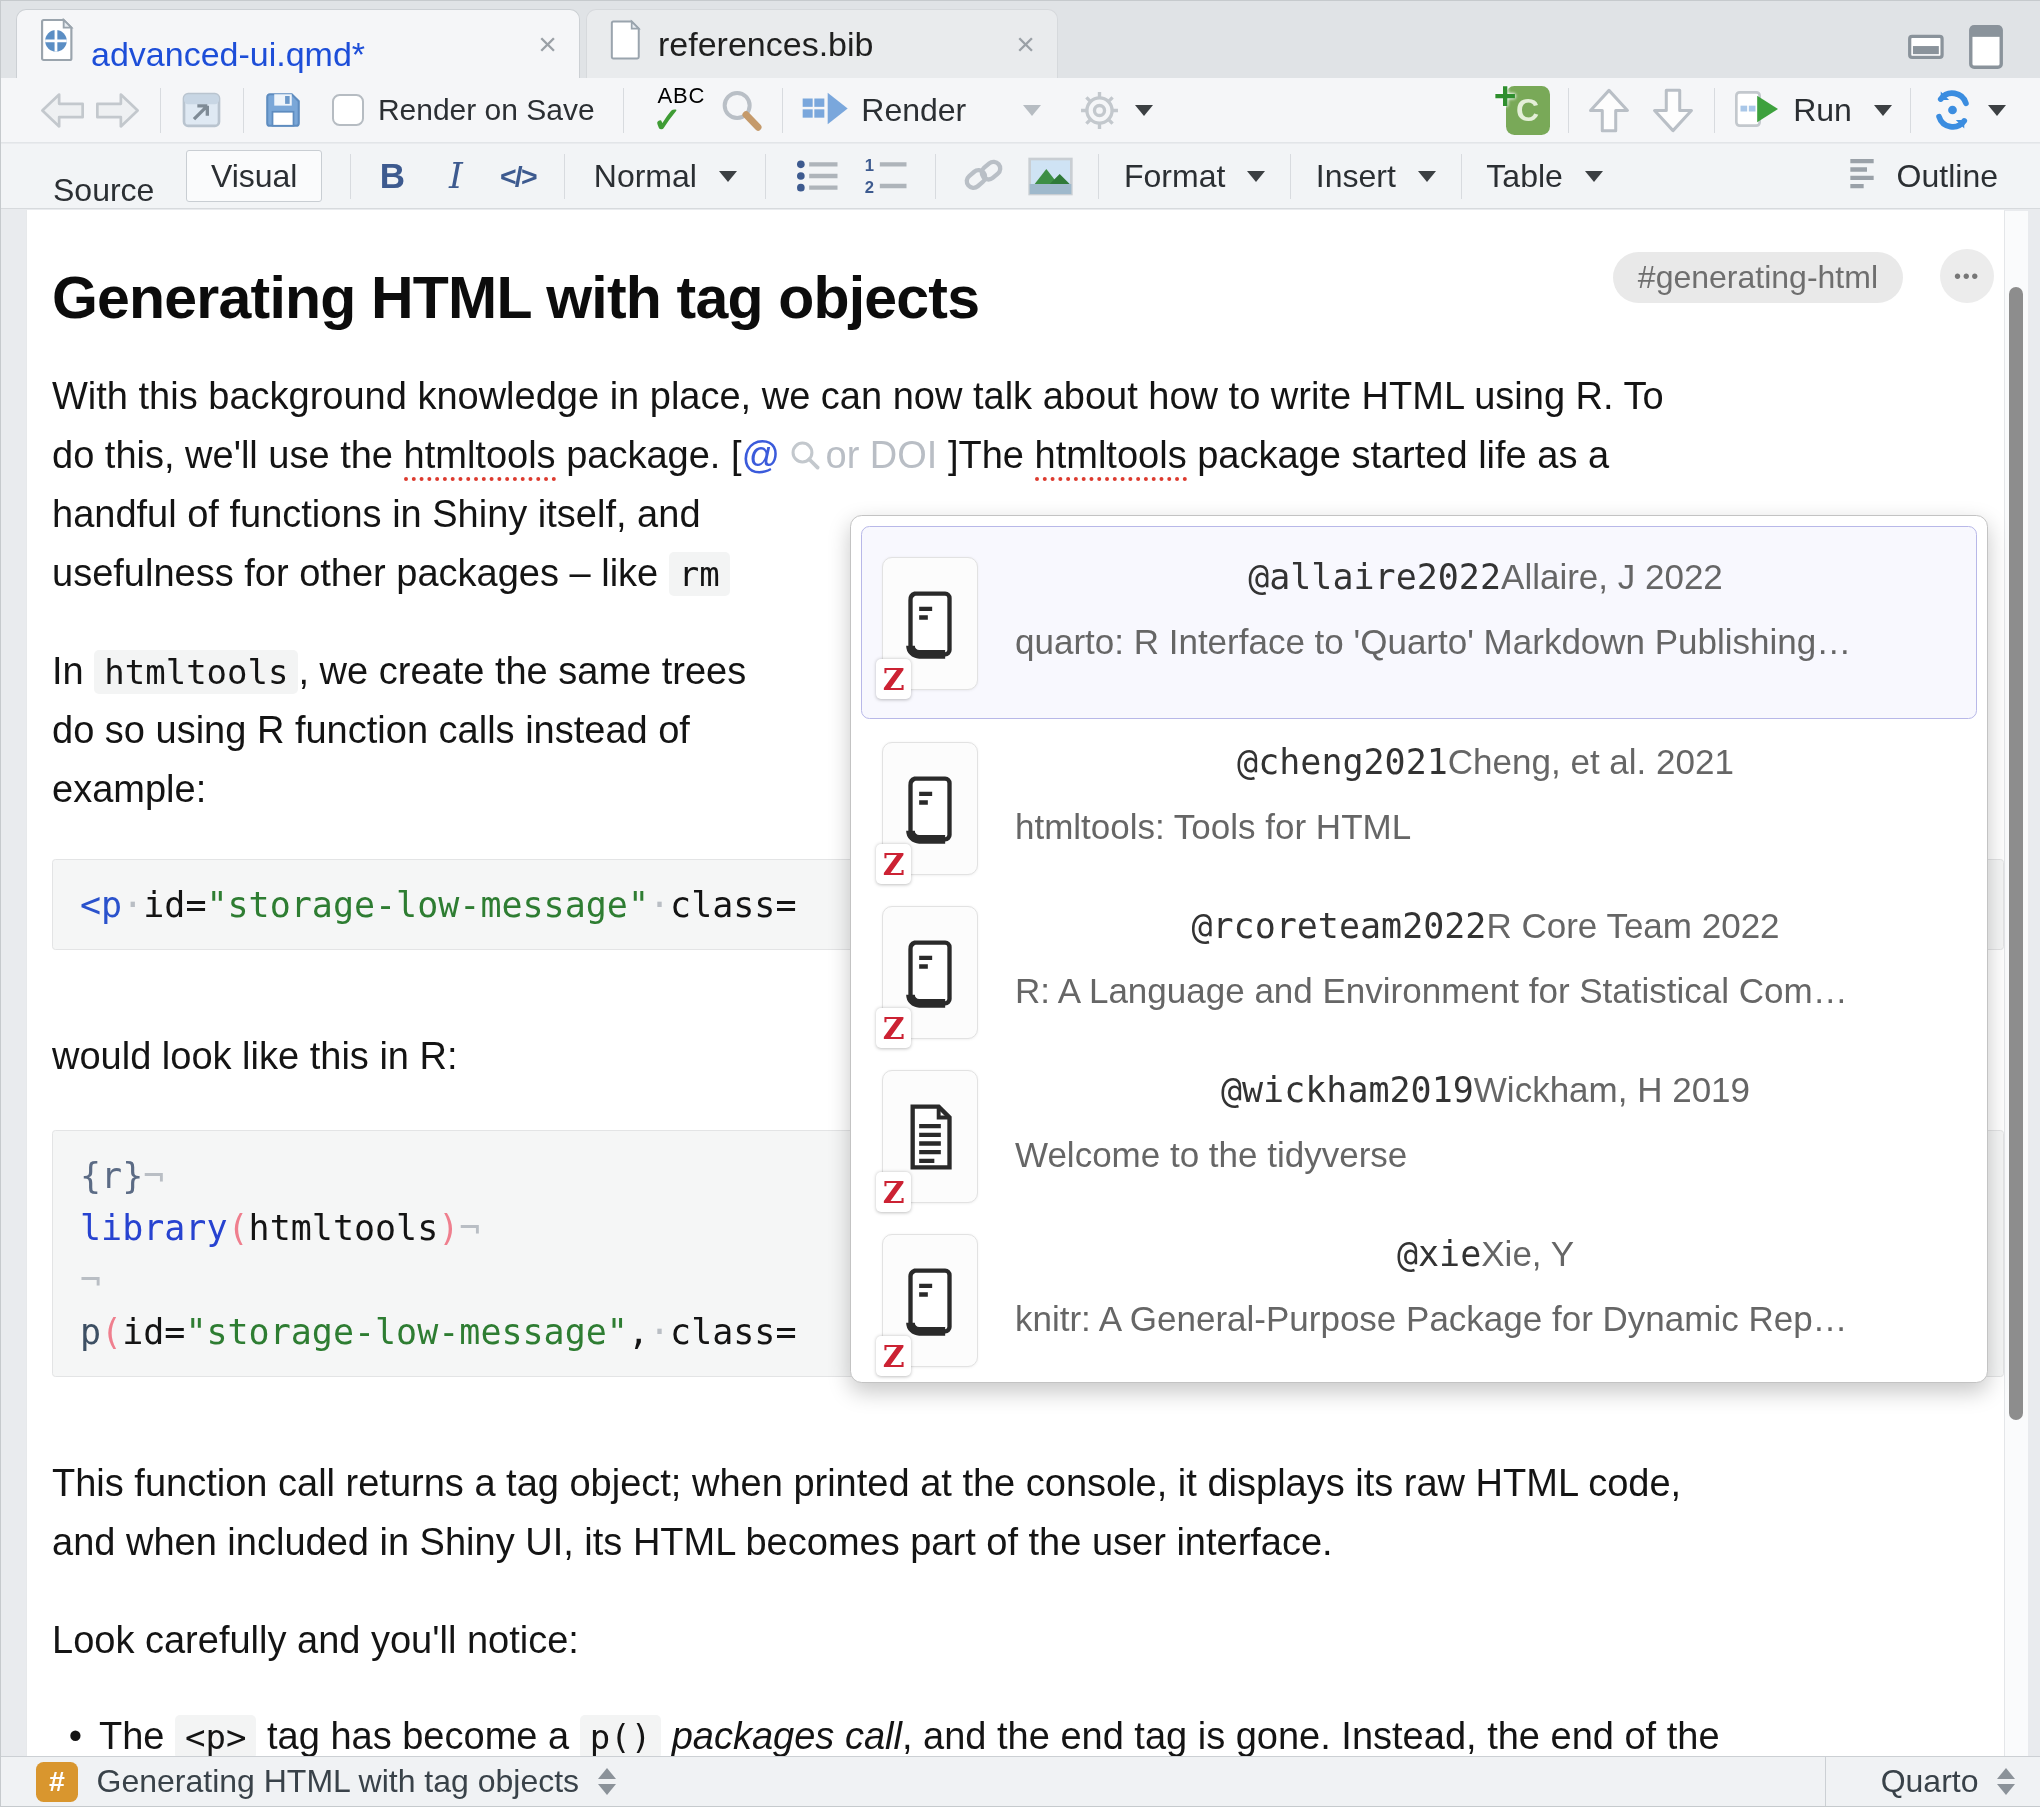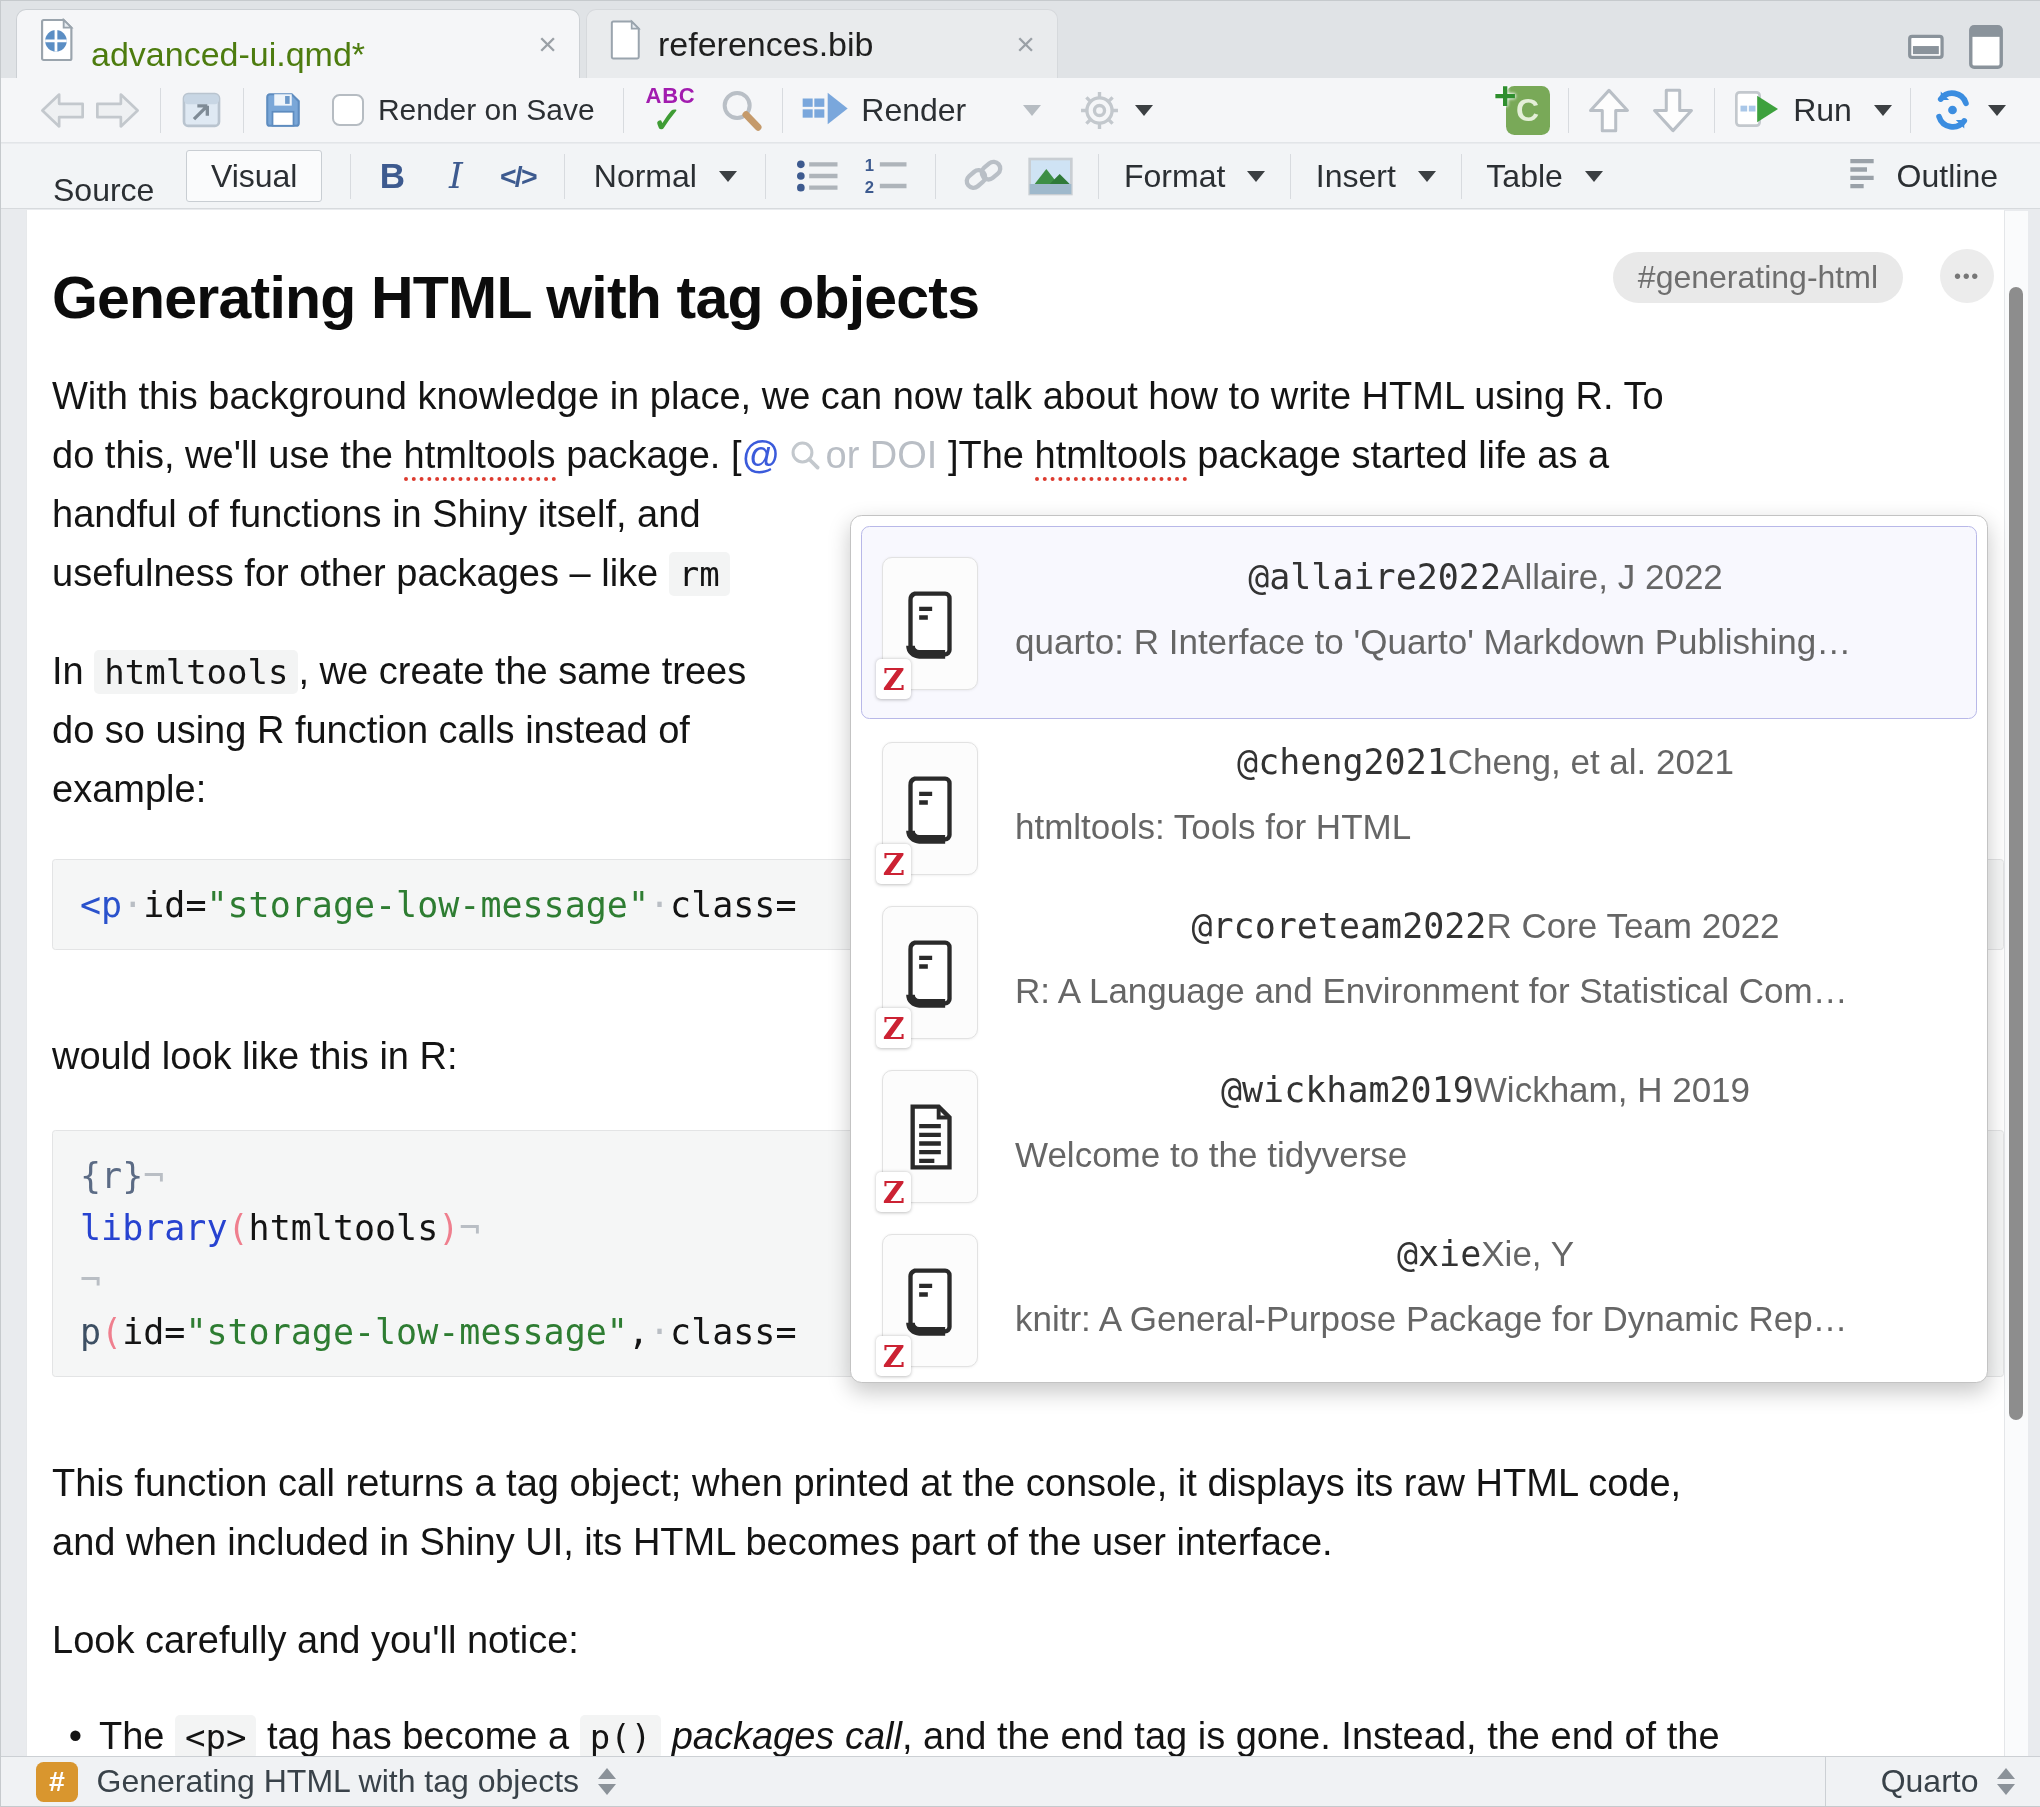--- a/index.html
+++ b/index.html
@@ -8,39 +8,39 @@
     background:#e9ebee;font-family:"Liberation Sans",sans-serif;
     -webkit-font-smoothing:antialiased;color:#141414;
   }
   .window{position:absolute;inset:0;border:0.8px solid #c6cacd;box-sizing:border-box;}
 
   
   .tabbar{position:absolute;left:0;top:0;right:0;height:77px;background:#e0e3e6;border-bottom:0.8px solid #d2d5d9;}
   .tab{position:absolute;top:8.4px;height:69px;display:flex;align-items:center;gap:15px;
        padding:0 22px;border-radius:10px 10px 0 0;font-size:34px;box-sizing:border-box;}
   .tab.active{left:15px;width:564px;background:#f5f6f8;border:0.8px solid #ccd0d4;border-bottom:none;}
-  .tab.active .tab-label{color:#4d7c0f;margin-top:20px;}
+  .tab.active .tab-label{color:#1d4ed8;margin-top:20px;}
   .tab.inactive{left:585px;width:472px;background:#e9ebed;border:0.8px solid #d6d9dc;border-bottom:none;}
   .tab.inactive .tab-label{color:#1f1f1f;}
   .tab-close{color:#9aa0a6;font-size:32px;line-height:1;margin-left:auto;}
   .win-ctl{position:absolute;top:23.5px;right:37px;display:flex;gap:22px;}
   .win-ctl svg{display:block;}
 
   
   .toolbar{position:absolute;left:0;right:0;display:flex;align-items:center;background:#f5f6f8;box-sizing:border-box;}
   .toolbar.one{top:77px;height:65px;padding:0 34px 0 38px;border-bottom:0.8px solid #e2e5e8;}
   .toolbar.two{top:143px;height:65px;padding:0 42px 0 52px;background:#f2f4f6;border-bottom:0.8px solid #d7dadd;}
   .tsep{width:0.8px;height:45px;background:#d8dbdf;margin:0 18.5px;flex:0 0 auto;}
   .tbtn{display:flex;align-items:center;gap:10px;flex:0 0 auto;}
   .tlabel{font-size:30px;color:#2b2f33;white-space:nowrap;}
   .caret{width:0;height:0;border-left:9.2px solid transparent;border-right:9.2px solid transparent;border-top:11.7px solid #3c4043;margin-left:11.7px;}
   .caret.light{border-top-color:#b6bcc2;}
   .checkbox{width:32px;height:32px;border:2.5px solid #b6bcc2;border-radius:7.6px;background:#fff;box-sizing:border-box;}
   .abc{position:relative;width:59px;height:47px;}
-  .abc .abc-t{font-size:22px;font-weight:bold;color:#a21caf;letter-spacing:0.8px;position:absolute;top:-3.4px;left:3px;}
+  .abc .abc-t{font-size:22px;font-weight:normal;color:#000000;letter-spacing:0.8px;position:absolute;top:-3.4px;left:15px;}
   .abc .abc-c{position:absolute;left:10px;top:13.4px;color:#3f9c35;font-size:35px;font-weight:bold;}
   .chunk{position:relative;width:44px;height:49px;background:#79a958;border-radius:8.4px;display:flex;align-items:center;justify-content:center;}
   .chunk .c{color:#e4efd8;font-size:32px;font-weight:bold;}
   .chunk .plus{position:absolute;left:-11.7px;top:-11.7px;color:#2f8f2f;font-size:39px;font-weight:bold;text-shadow:0 0 3.4px #fff,0 0 3.4px #fff;}
   .visual-btn{background:#fafbfc;border:1.7px solid #c9ced3;border-radius:3px;padding:6.7px 23.5px;}
   .fmt-b{font-weight:800;color:#3d5a8f;font-size:35px;}
   .fmt-i{font-family:"DejaVu Serif",serif;font-style:italic;color:#3d5a8f;font-size:35px;}
   .fmt-code{font-weight:bold;color:#3d5a8f;font-size:28.5px;letter-spacing:-1.7px;}
   .right-group{margin-left:auto;display:flex;align-items:center;}
 

